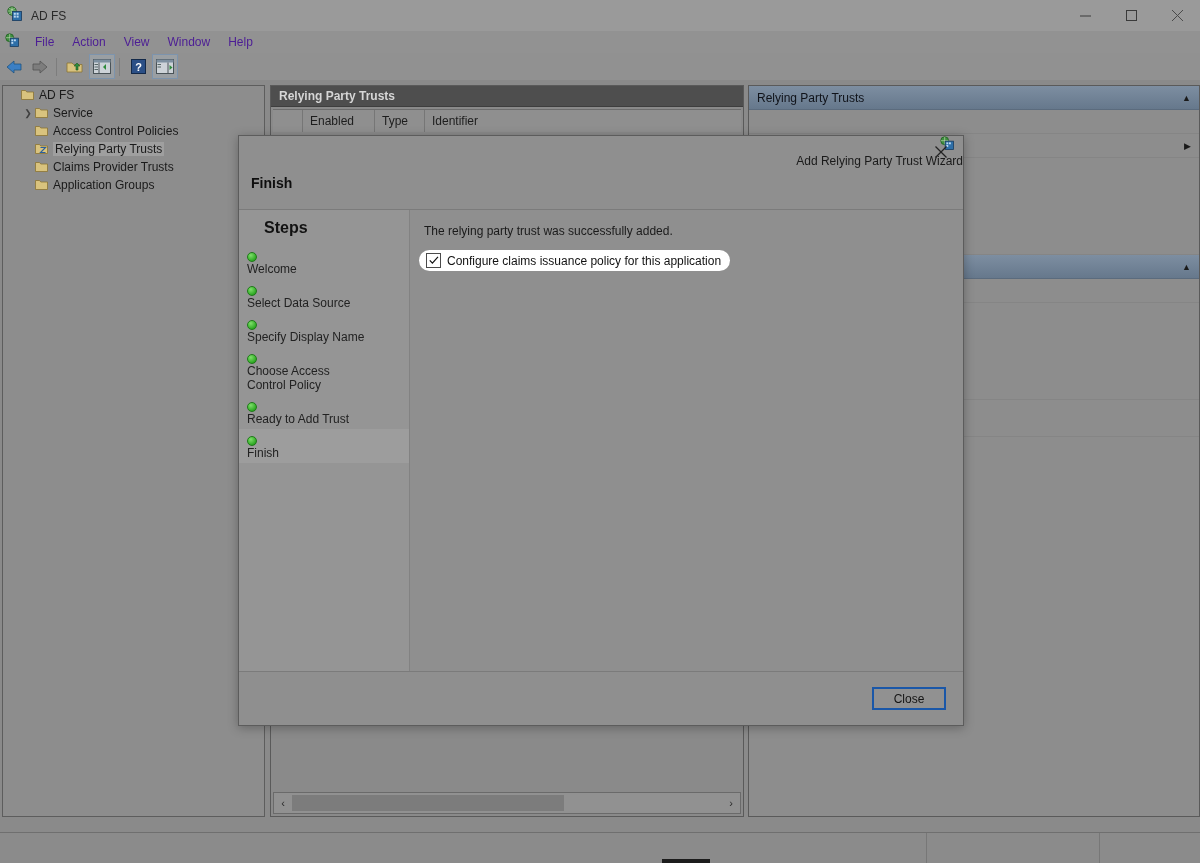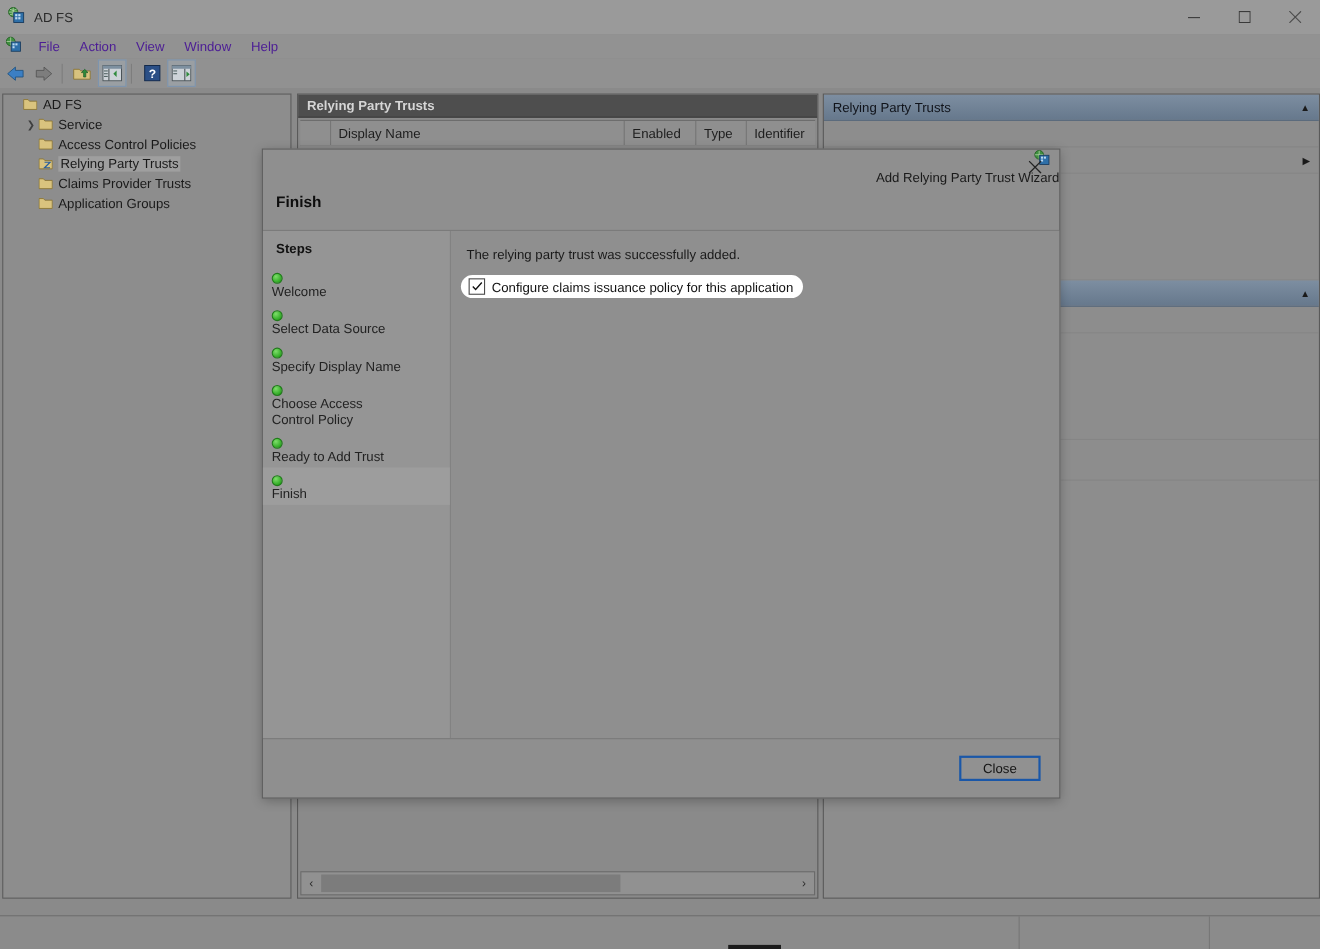--- a/index.html
+++ b/index.html
@@ -160,21 +160,21 @@
     padding: 5px 0 9px 12px; font-size: 14px; font-weight: bold; color: #0e0e0e;
   }
   .dlg-body {
     position: absolute; left: 0; top: 73px; right: 0; bottom: 54px; display: flex;
     border-top: 1px solid #7b7b7b;
   }
   .steps-col {
     width: 170px; background: #959595; border-right: 1px solid #828282;
     padding-top: 9px;
   }
-  .steps-title { font-size: 12px; font-weight: bold; color: #121212; padding-left: 12px; padding-bottom: 8px; }
+  .steps-title { font-size: 16px; font-weight: bold; color: #121212; padding-left: 25px; padding-bottom: 8px; }
   .step {
     display: flex; align-items: flex-start; padding: 3px 8px 3px 8px; font-size: 12px; color: #222; flex-direction: column;
   }
   .step.current { background: #9d9d9d; }
   .bullet {
     width: 8px; height: 8px; border-radius: 50%;
     background: radial-gradient(circle at 35% 30%, #7ede6a 0%, #2faa24 70%, #1d7a18 100%);
     margin-right: 8px; margin-top: 4px; flex: none;
     border: 1px solid #1f7a19;
   }
@@ -385,21 +385,20 @@
             </svg>
         </span>
         <span class="node-label">Application Groups</span>
       </div>
     </div>
 
     <div class="list-pane">
       <div class="pane-caption">Relying Party Trusts</div>
       <div class="lv-head">
         <div class="lv-col" style="width:22px"></div>
-        <div class="lv-col" style="width:290px">Display Name</div>
         <div class="lv-col" style="width:64px">Enabled</div>
         <div class="lv-col" style="width:42px">Type</div>
         <div class="lv-col" style="width:62px;border-right:none">Identifier</div>
       </div>
       <div class="lv-body"></div>
       <div class="hscroll">
         <div class="hs-arrow">‹</div>
         <div class="hs-track">
           <div class="hs-thumb"></div>
         </div>

